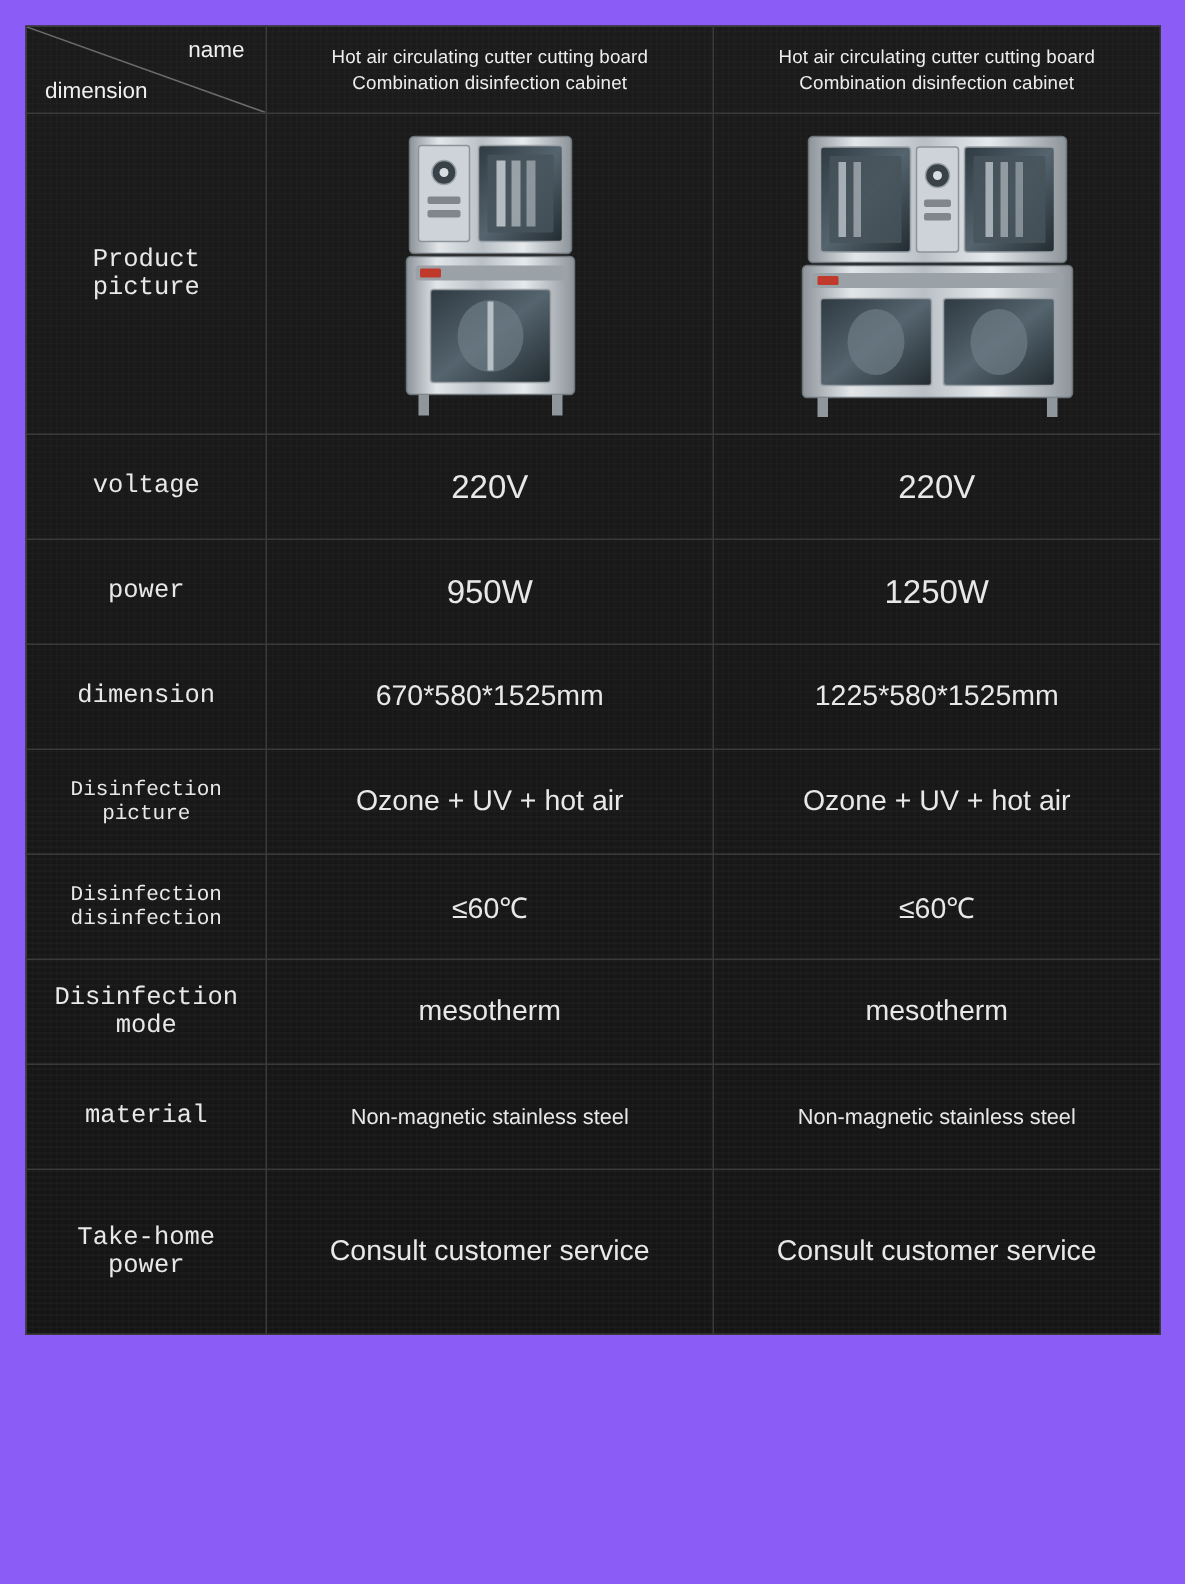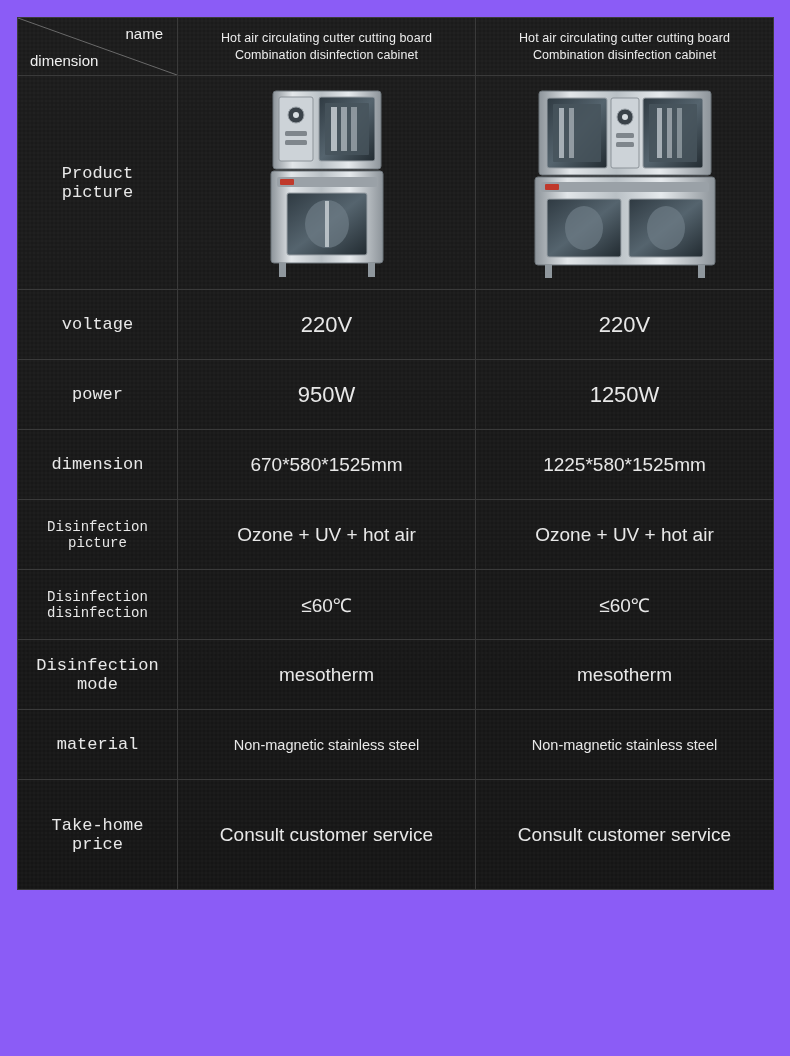--- a/index.html
+++ b/index.html
@@ -277,19 +277,19 @@
         <td class="val-md">mesotherm</td>
       </tr>
 
       <tr class="h-row-material">
         <td class="row-label">material</td>
         <td class="val-sm" style="font-size:14.5px">Non-magnetic stainless steel</td>
         <td class="val-sm" style="font-size:14.5px">Non-magnetic stainless steel</td>
       </tr>
 
       <tr class="h-row-price">
-        <td class="row-label xsmall">Take-home price</td>
+        <td class="row-label xsmall">Take-home power</td>
         <td class="val-md val-blue">Consult customer service</td>
         <td class="val-md val-blue">Consult customer service</td>
       </tr>
     </tbody>
   </table>
 </div>
 
 </body></html>

